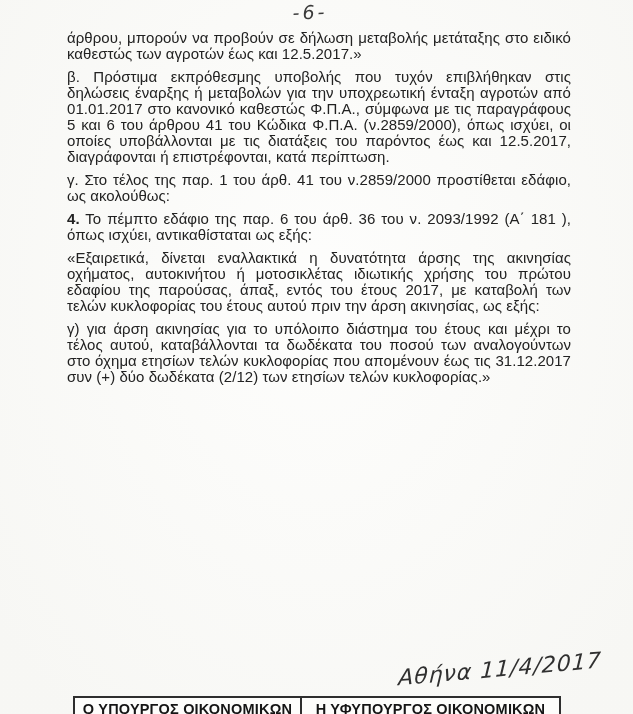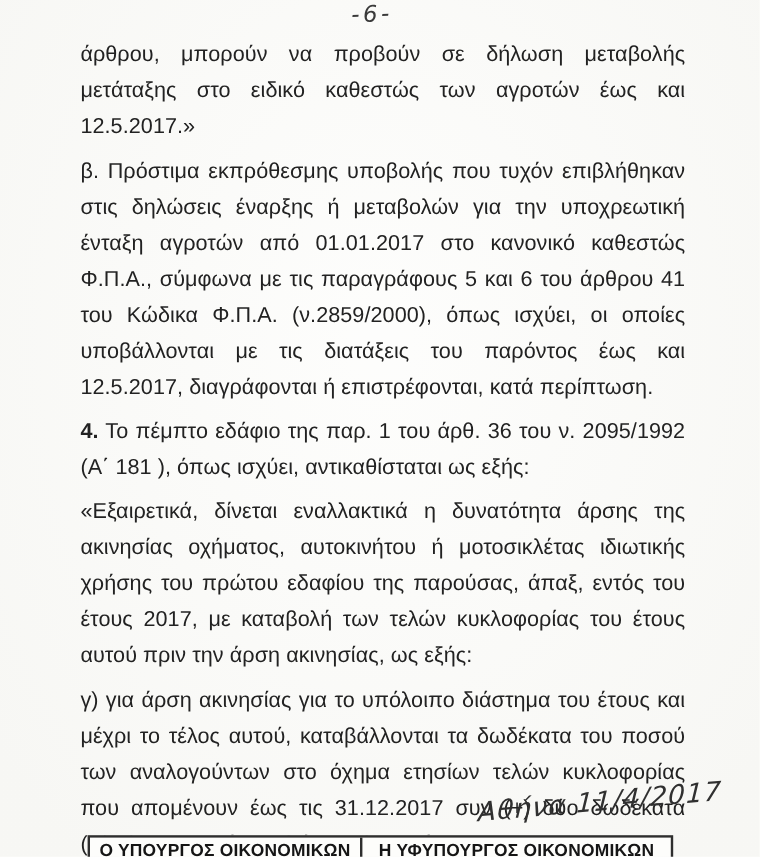--- a/index.html
+++ b/index.html
@@ -36,22 +36,22 @@
     transform: rotate(-2deg);
   }
   .doc-body {
     position: absolute;
     left: 67px;
     top: 30px;
     width: 504px;
   }
   .doc-body p {
     margin: 0 0 7px 0;
-    font-size: 18px;
-    line-height: 30px;
+    font-size: 15px;
+    line-height: 16px;
     text-align: justify;
     letter-spacing: 0.05px;
     color: #222;
   }
   .doc-body p b.lead {
     font-weight: bold;
   }
   .doc-body p b.lead:empty {
     display: none;
   }
@@ -101,21 +101,22 @@
 </head>
 <body>
 
 <div class="scan-page">
 
   <div class="page-number">-6-</div>
 
   <div class="doc-body">
     <p> <span>άρθρου, μπορούν να προβούν σε δήλωση μεταβολής μετάταξης στο ειδικό καθεστώς των αγροτών έως και 12.5.2017.»</span></p>
     <p> <span>β. Πρόστιμα εκπρόθεσμης υποβολής που τυχόν επιβλήθηκαν στις δηλώσεις έναρξης ή μεταβολών για την υποχρεωτική ένταξη αγροτών από 01.01.2017 στο κανονικό καθεστώς Φ.Π.Α., σύμφωνα με τις παραγράφους 5 και 6 του άρθρου 41 του Κώδικα Φ.Π.Α. (ν.2859/2000), όπως ισχύει, οι οποίες υποβάλλονται με τις διατάξεις του παρόντος έως και 12.5.2017, διαγράφονται ή επιστρέφονται, κατά περίπτωση.</span></p>
-    <p><b class="lead">4.</b> <span>Το πέμπτο εδάφιο της παρ. 1 του άρθ. 36 του ν. 2095/1992 (Α΄ 181 ), όπως ισχύει, αντικαθίσταται ως εξής:</span></p>
+    <p> <span>γ. Στο τέλος της  παρ. 1 του άρθ. 41 του ν.2859/2000 προστίθεται εδάφιο, ως ακολούθως:</span></p>
+    <p><b class="lead">4.</b> <span>Το πέμπτο εδάφιο της παρ. 6 του άρθ. 36 του ν. 2093/1992 (Α΄ 181 ), όπως ισχύει, αντικαθίσταται ως εξής:</span></p>
     <p> <span>«Εξαιρετικά, δίνεται εναλλακτικά η δυνατότητα άρσης της ακινησίας οχήματος, αυτοκινήτου ή μοτοσικλέτας ιδιωτικής χρήσης του πρώτου εδαφίου της παρούσας, άπαξ, εντός του έτους 2017, με καταβολή των τελών κυκλοφορίας του έτους αυτού πριν την άρση ακινησίας, ως εξής:</span></p>
     <p> <span>γ) για άρση ακινησίας για το υπόλοιπο διάστημα του έτους και μέχρι το τέλος αυτού, καταβάλλονται τα δωδέκατα του ποσού των αναλογούντων στο όχημα ετησίων τελών κυκλοφορίας που απομένουν έως τις 31.12.2017 συν (+) δύο δωδέκατα (2/12) των ετησίων τελών κυκλοφορίας.»</span></p>
   </div>
 
   <div class="handwritten-note">Αθήνα 11/4/2017</div>
 
   <div class="signature-table">
     <div class="signature-cell left">
       <span>Ο ΥΠΟΥΡΓΟΣ ΟΙΚΟΝΟΜΙΚΩΝ</span>
     </div>

